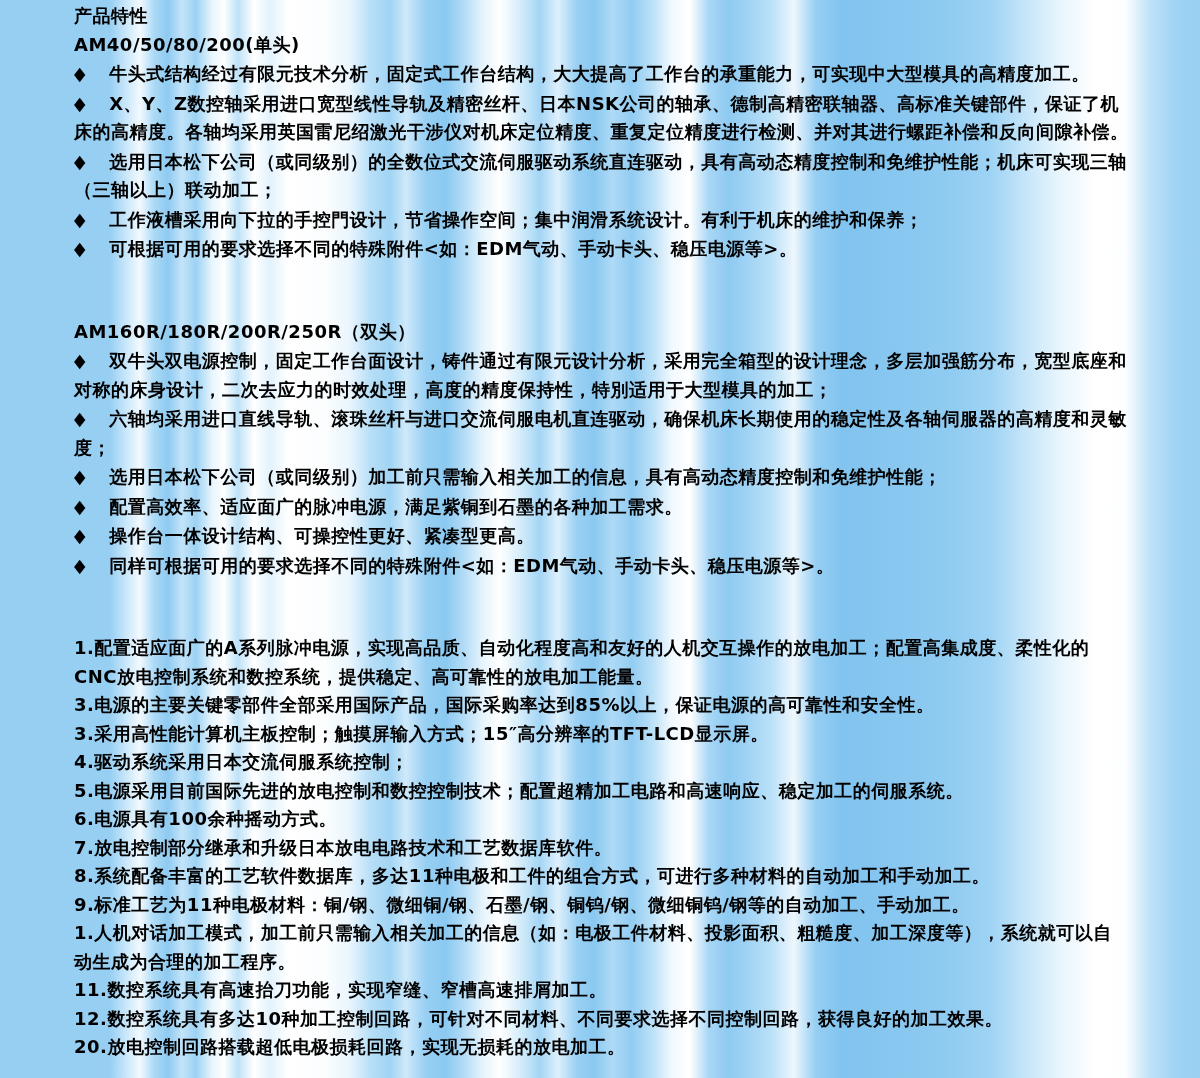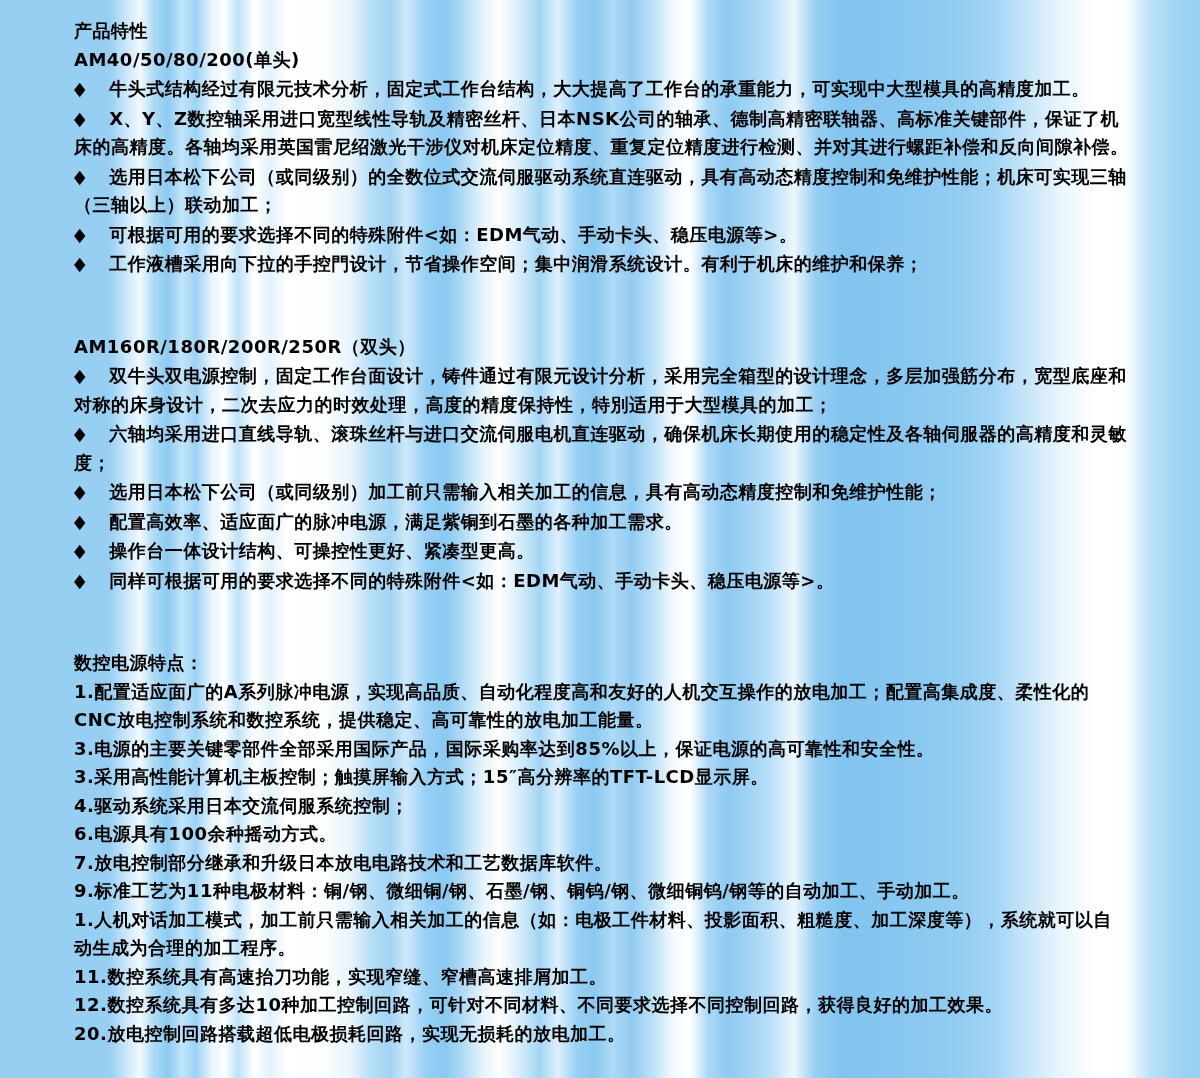--- a/index.html
+++ b/index.html
@@ -17,21 +17,21 @@
       #A3D5F5 540px,#DEF0FC 558px,#9BD1F4 576px,#8AC8F0 594px,#AEDAF6 612px,
       #92CCF2 632px,#BAE0F7 652px,#F2F9FE 672px,#FFFFFF 690px,#AAD8F6 708px,
       #8ECAF1 728px,#A2D4F5 750px,#BCE1F8 772px,#EEF7FD 794px,#96CEF3 816px,
       #81C4EF 842px,#88C7F0 900px,#90CBF1 950px,#9ED3F4 990px,#C5E5F9 1025px,
       #E8F5FD 1060px,#FFFFFF 1095px,#FDFEFF 1125px,#BFE2F8 1150px,#A0D3F4 1175px,
       #98D0F3 1200px);
   }
   .doc{
     box-sizing:border-box;
     width:1200px;
-    padding:17px 70px 0 74px;
+    padding:2px 70px 0 74px;
     font-size:18px;
     line-height:28.5px;
     letter-spacing:0.5px;
   }
   p{margin:0;}
   .sec2,.sec3{margin-top:54px;}
   .dia{
     display:inline-block;
     transform:scaleX(0.78);
     transform-origin:left center;
@@ -44,42 +44,43 @@
 
 <div class="doc">
 
   <p>产品特性</p>
 
   <div class="sec1">
     <p>AM40/50/80/200(单头)</p>
     <p><span class="dia">◆</span><span>牛头式结构经过有限元技术分析，固定式工作台结构，大大提高了工作台的承重能力，可实现中大型模具的高精度加工。</span></p>
     <p><span class="dia">◆</span><span>X、Y、Z数控轴采用进口宽型线性导轨及精密丝杆、日本NSK公司的轴承、德制高精密联轴器、高标准关键部件，保证了机床的高精度。各轴均采用英国雷尼绍激光干涉仪对机床定位精度、重复定位精度进行检测、并对其进行螺距补偿和反向间隙补偿。</span></p>
     <p><span class="dia">◆</span><span>选用日本松下公司（或同级别）的全数位式交流伺服驱动系统直连驱动，具有高动态精度控制和免维护性能；机床可实现三轴（三轴以上）联动加工；</span></p>
+    <p><span class="dia">◆</span><span>工作液槽采用向下拉的手控門设计，节省操作空间；集中润滑系统设计。有利于机床的维护和保养；</span></p>
     <p><span class="dia">◆</span><span>可根据可用的要求选择不同的特殊附件&lt;如：EDM气动、手动卡头、稳压电源等&gt;。</span></p>
-    <p><span class="dia">◆</span><span>工作液槽采用向下拉的手控門设计，节省操作空间；集中润滑系统设计。有利于机床的维护和保养；</span></p>
   </div>
 
   <div class="sec2">
     <p>AM160R/180R/200R/250R（双头）</p>
     <p><span class="dia">◆</span><span>双牛头双电源控制，固定工作台面设计，铸件通过有限元设计分析，采用完全箱型的设计理念，多层加强筋分布，宽型底座和对称的床身设计，二次去应力的时效处理，高度的精度保持性，特別适用于大型模具的加工；</span></p>
     <p><span class="dia">◆</span><span>六轴均采用进口直线导轨、滚珠丝杆与进口交流伺服电机直连驱动，确保机床长期使用的稳定性及各轴伺服器的高精度和灵敏度；</span></p>
     <p><span class="dia">◆</span><span>选用日本松下公司（或同级别）加工前只需输入相关加工的信息，具有高动态精度控制和免维护性能；</span></p>
     <p><span class="dia">◆</span><span>配置高效率、适应面广的脉冲电源，满足紫铜到石墨的各种加工需求。</span></p>
     <p><span class="dia">◆</span><span>操作台一体设计结构、可操控性更好、紧凑型更高。</span></p>
     <p><span class="dia">◆</span><span>同样可根据可用的要求选择不同的特殊附件&lt;如：EDM气动、手动卡头、稳压电源等&gt;。</span></p>
   </div>
 
   <div class="sec3">
-    <p>数控电源特点：</p>
     <p>1.配置适应面广的A系列脉冲电源，实现高品质、自动化程度高和友好的人机交互操作的放电加工；配置高集成度、柔性化的CNC放电控制系统和数控系统，提供稳定、高可靠性的放电加工能量。</p>
     <p>3.电源的主要关键零部件全部采用国际产品，国际采购率达到85%以上，保证电源的高可靠性和安全性。</p>
     <p>3.采用高性能计算机主板控制；触摸屏输入方式；15″高分辨率的TFT-LCD显示屏。</p>
     <p>4.驱动系统采用日本交流伺服系统控制；</p>
+    <p>5.电源采用目前国际先进的放电控制和数控控制技术；配置超精加工电路和高速响应、稳定加工的伺服系统。</p>
     <p>6.电源具有100余种摇动方式。</p>
     <p>7.放电控制部分继承和升级日本放电电路技术和工艺数据库软件。</p>
+    <p>8.系统配备丰富的工艺软件数据库，多达11种电极和工件的组合方式，可进行多种材料的自动加工和手动加工。</p>
     <p>9.标准工艺为11种电极材料：铜/钢、微细铜/钢、石墨/钢、铜钨/钢、微细铜钨/钢等的自动加工、手动加工。</p>
     <p>1.人机对话加工模式，加工前只需输入相关加工的信息（如：电极工件材料、投影面积、粗糙度、加工深度等），系统就可以自动生成为合理的加工程序。</p>
     <p>11.数控系统具有高速抬刀功能，实现窄缝、窄槽高速排屑加工。</p>
     <p>12.数控系统具有多达10种加工控制回路，可针对不同材料、不同要求选择不同控制回路，获得良好的加工效果。</p>
     <p>20.放电控制回路搭载超低电极损耗回路，实现无损耗的放电加工。</p>
   </div>
 
 </div>
 
 </body></html>

